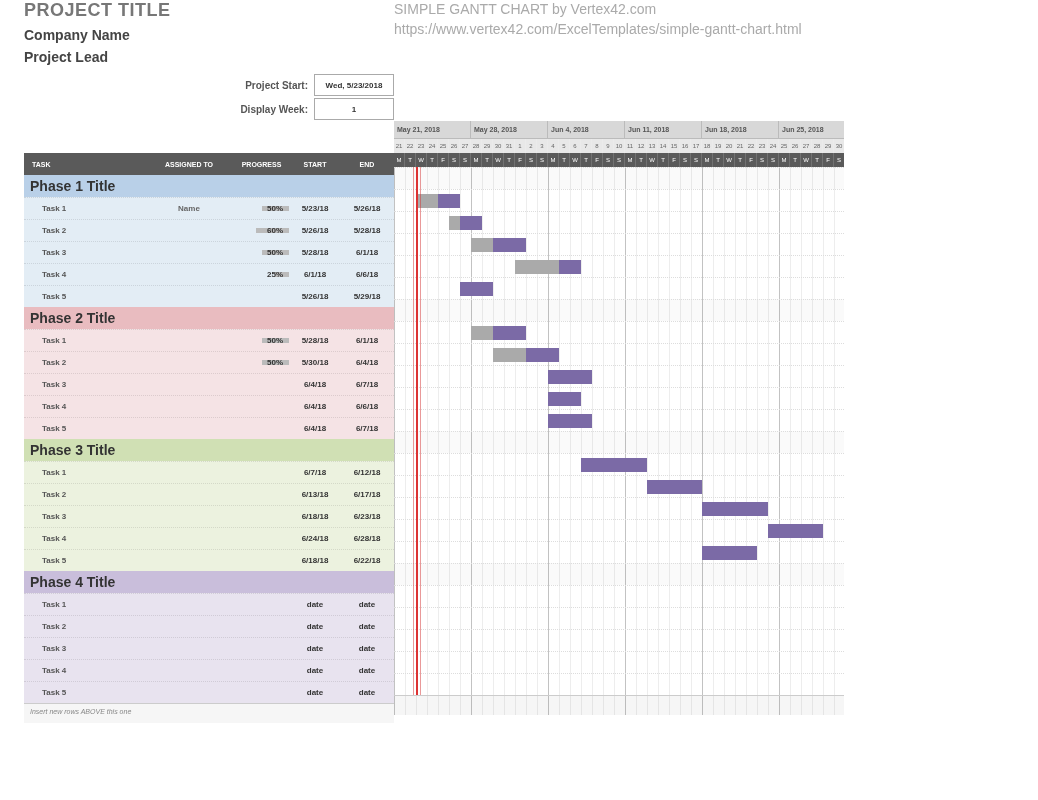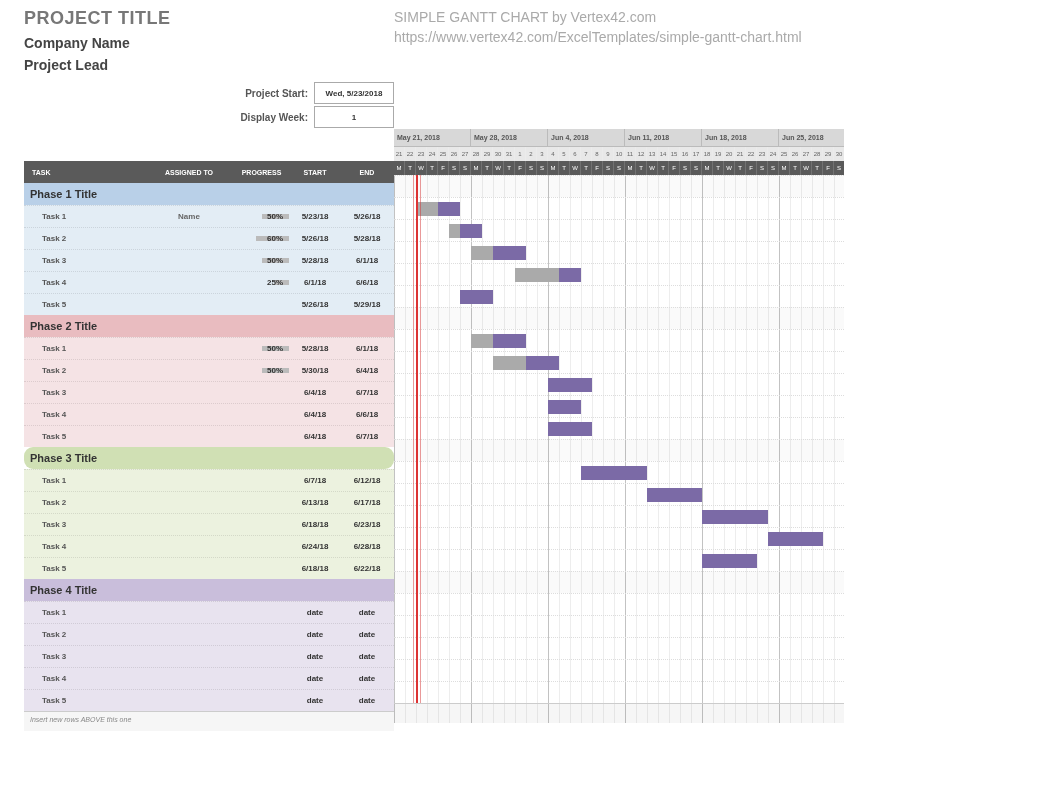--- a/index.html
+++ b/index.html
@@ -1,17 +1,17 @@
 <!DOCTYPE html>
 <html><head>
 <meta charset="utf-8">
 <style>
   * { box-sizing: border-box; margin: 0; padding: 0; }
   body { font-family: Arial, sans-serif; font-size: 9px; background: #fff; color: #333; }
-  .wrap { width: 868px; padding: 8px 24px; }
+  .wrap { width: 868px; padding: 0 24px; }
   .top { display: flex; align-items: flex-start; margin-bottom: 8px; }
   .title-block { width: 370px; }
   .proj-title { font-size: 18px; font-weight: 700; color: #777; letter-spacing: .5px; }
   .meta { font-weight: 700; color: #444; margin-top: 6px; font-size: 14px; }
   .credit { font-size: 14px; color: #aaa; line-height: 1.4; }
   .controls { display: flex; align-items: center; justify-content: flex-end; gap: 10px; width: 370px; margin-top: 6px; }
   .ctrl-row { display: flex; align-items: center; height: 24px; }
   .ctrl-lbl { font-weight: 700; font-size: 10px; color: #555; width: 100px; text-align: right; padding-right: 6px; }
   .ctrl-box { border: 1px solid #aaa; background: #fff; width: 80px; height: 22px; display: flex; align-items: center; justify-content: center; font-size: 8px; font-weight: 700; }
   .grid { display: flex; }
@@ -27,26 +27,26 @@
   .hdr .c5 { width: 52px; text-align: center; }
 
   .weeks { display: flex; height: 18px; background: #d8d8d8; border-bottom: 1px solid #bbb; }
   .week { flex: 0 0 77px; font-size: 7px; font-weight: 700; color: #555; padding-left: 3px; display: flex; align-items: center; border-right: 1px solid #bbb; }
   .days { display: flex; height: 14px; background: #ccc; }
   .days-dark { background: #5a5a5a; }
   .day { flex: 0 0 11px; font-size: 6px; color: #fff; text-align: center; border-right: 1px solid rgba(255,255,255,.15); line-height: 14px; }
   .days .day.lt { background: #e8e8e8; color: #666; }
 
   
-  .phase { height: 22px; display: flex; align-items: center; font-weight: 700; font-size: 11px; padding-left: 6px; }
+  .phase { height: 22px; display: flex; align-items: center; font-weight: 700; font-size: 14px; padding-left: 6px; }
   .ph0  { background: #b9d0e8; }
   .ph0l { background: #e3edf5; }
   .ph1  { background: #e9bcc0; }
   .ph1l { background: #f5e3e5; }
-  .ph2  { background: #d0e0b4; border-radius: 9px; }
+  .ph2  { background: #d0e0b4; }
   .ph2l { background: #ecf2df; }
   .ph3  { background: #c9bedb; }
   .ph3l { background: #e8e3ef; }
 
   .task-row { height: 22px; display: flex; align-items: center; font-size: 8px; border-top: 1px dotted rgba(0,0,0,.1); }
   .task-row .c1 { width: 120px; padding-left: 18px; font-weight: 700; color: #555; }
   .task-row .c2 { width: 90px; text-align: center; font-weight: 700; color: #666; }
   .task-row .c3 { width: 55px; text-align: right; padding-right: 6px; position: relative; font-weight: 700; }
   .task-row .c4, .task-row .c5 { width: 52px; text-align: center; font-weight: 700; }
   .prog-bg { position: absolute; right: 0; top: 2px; bottom: 2px; background: #bbb; z-index: 0; }

